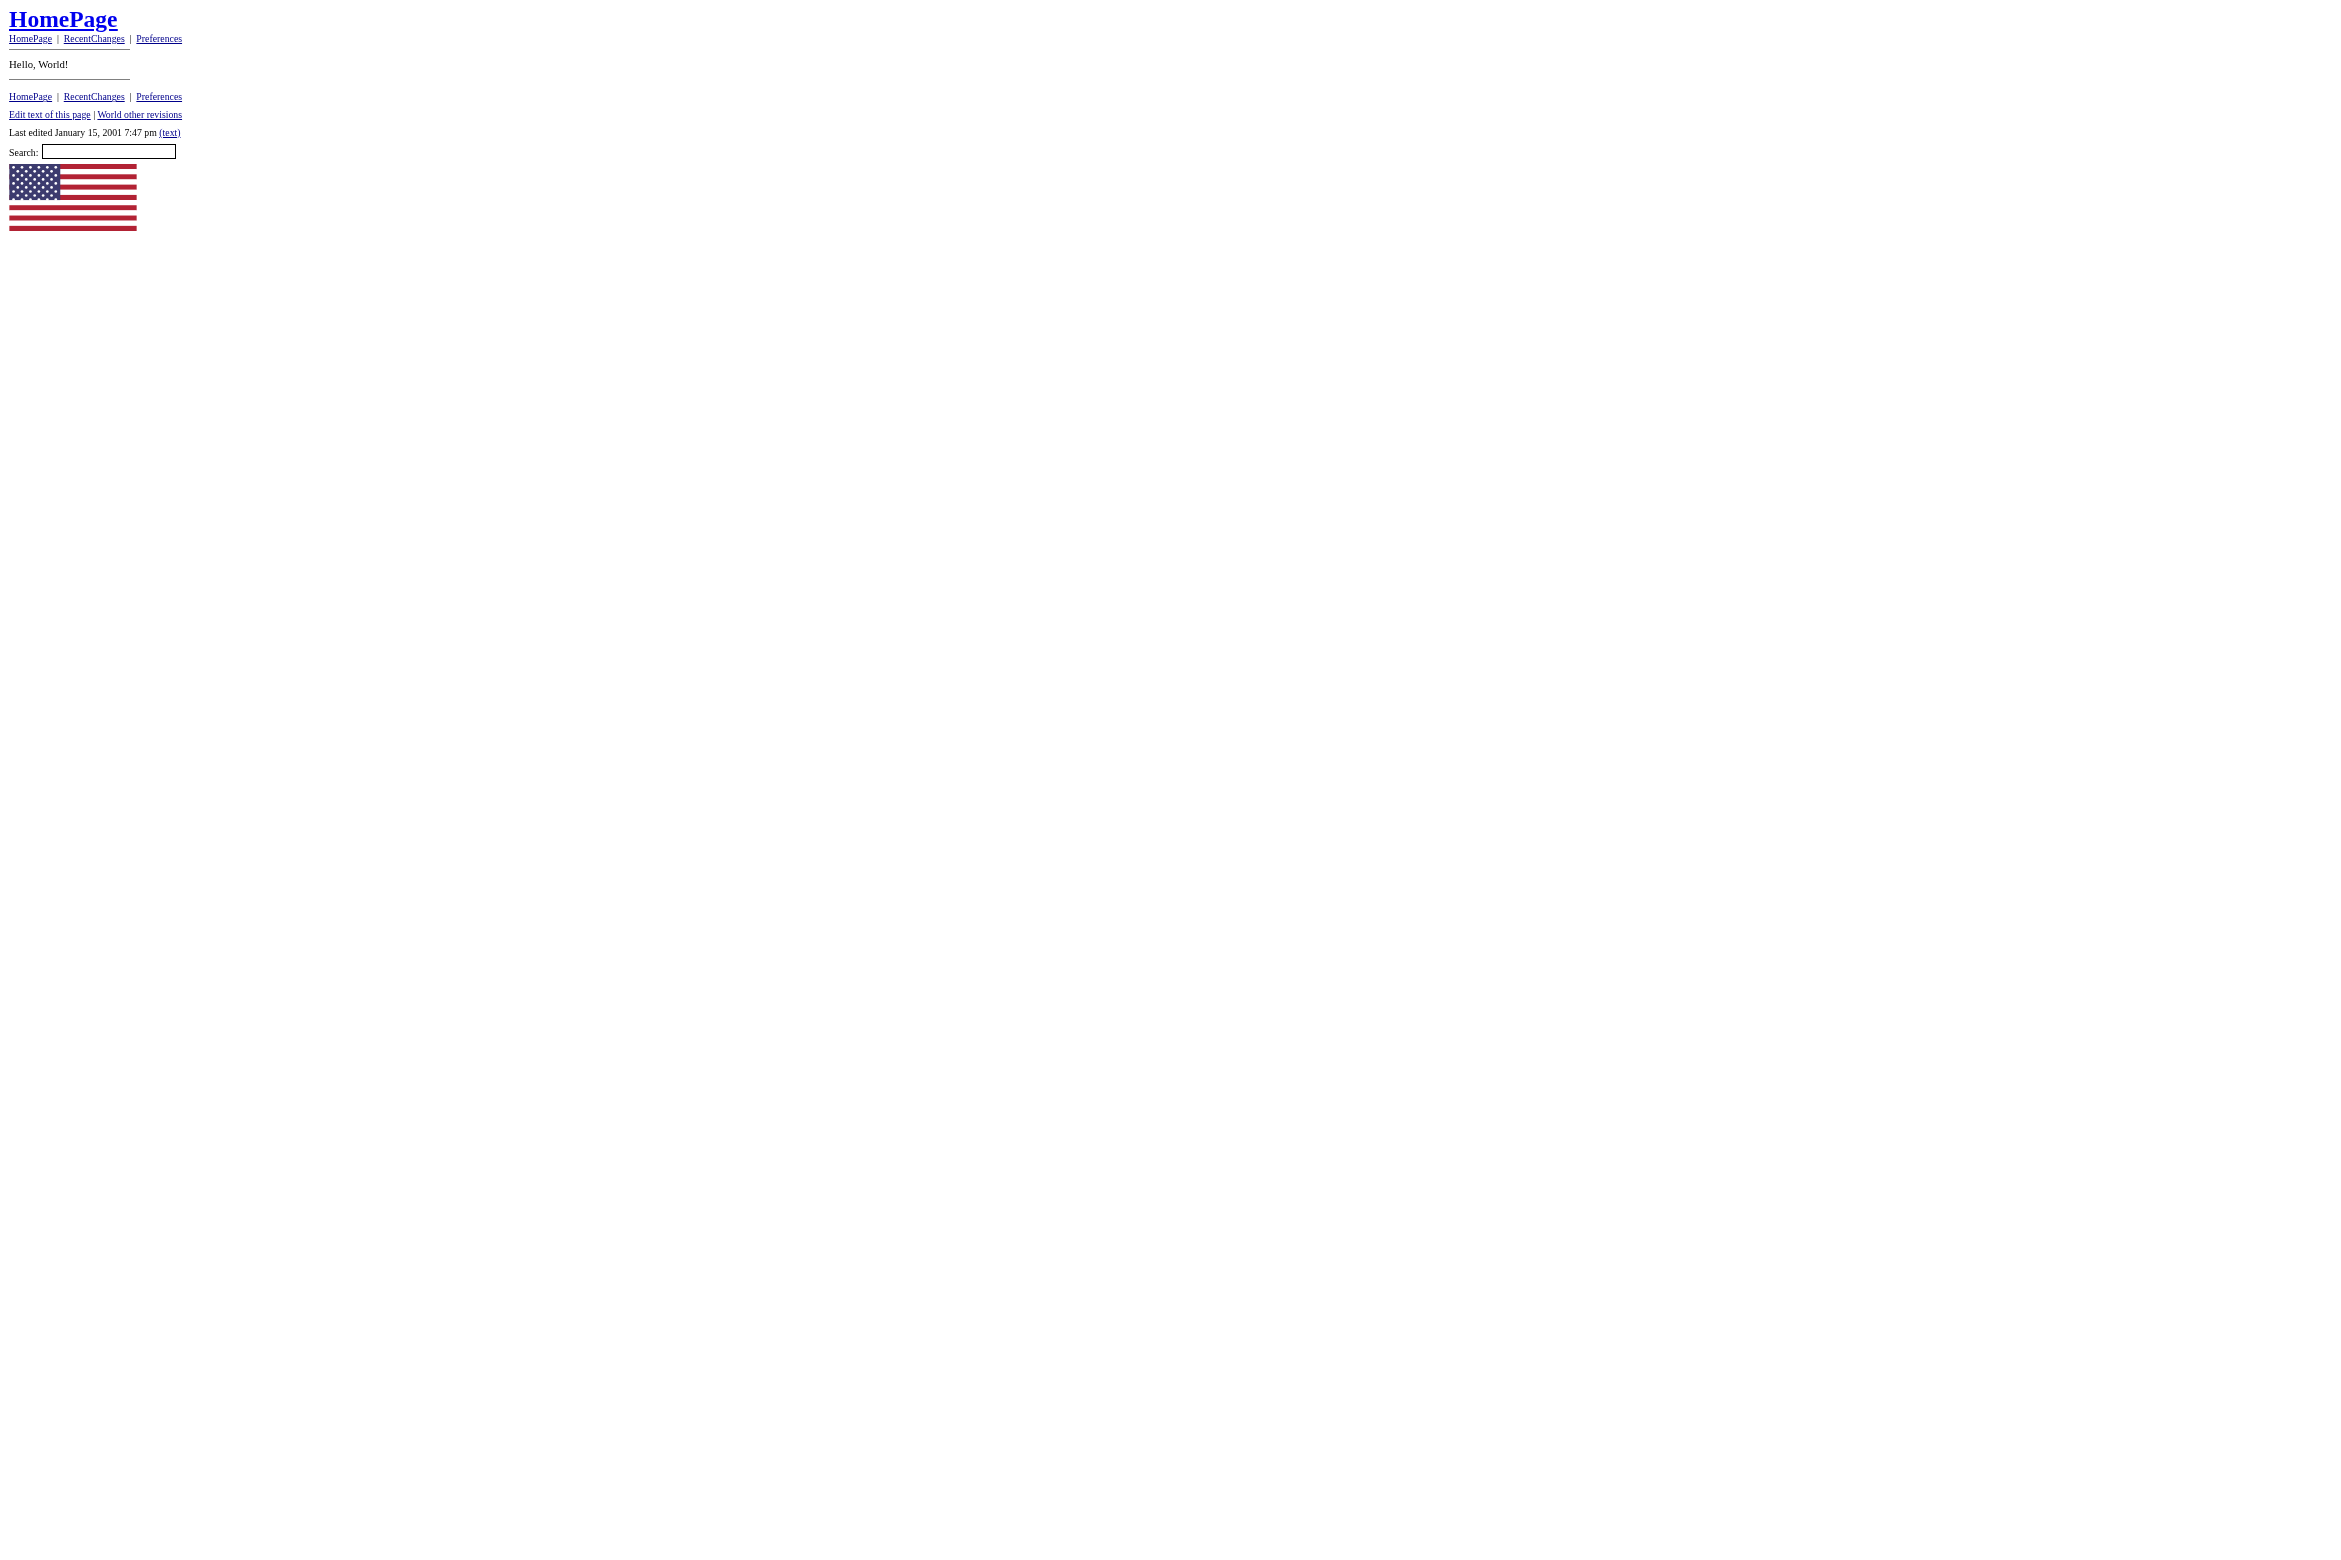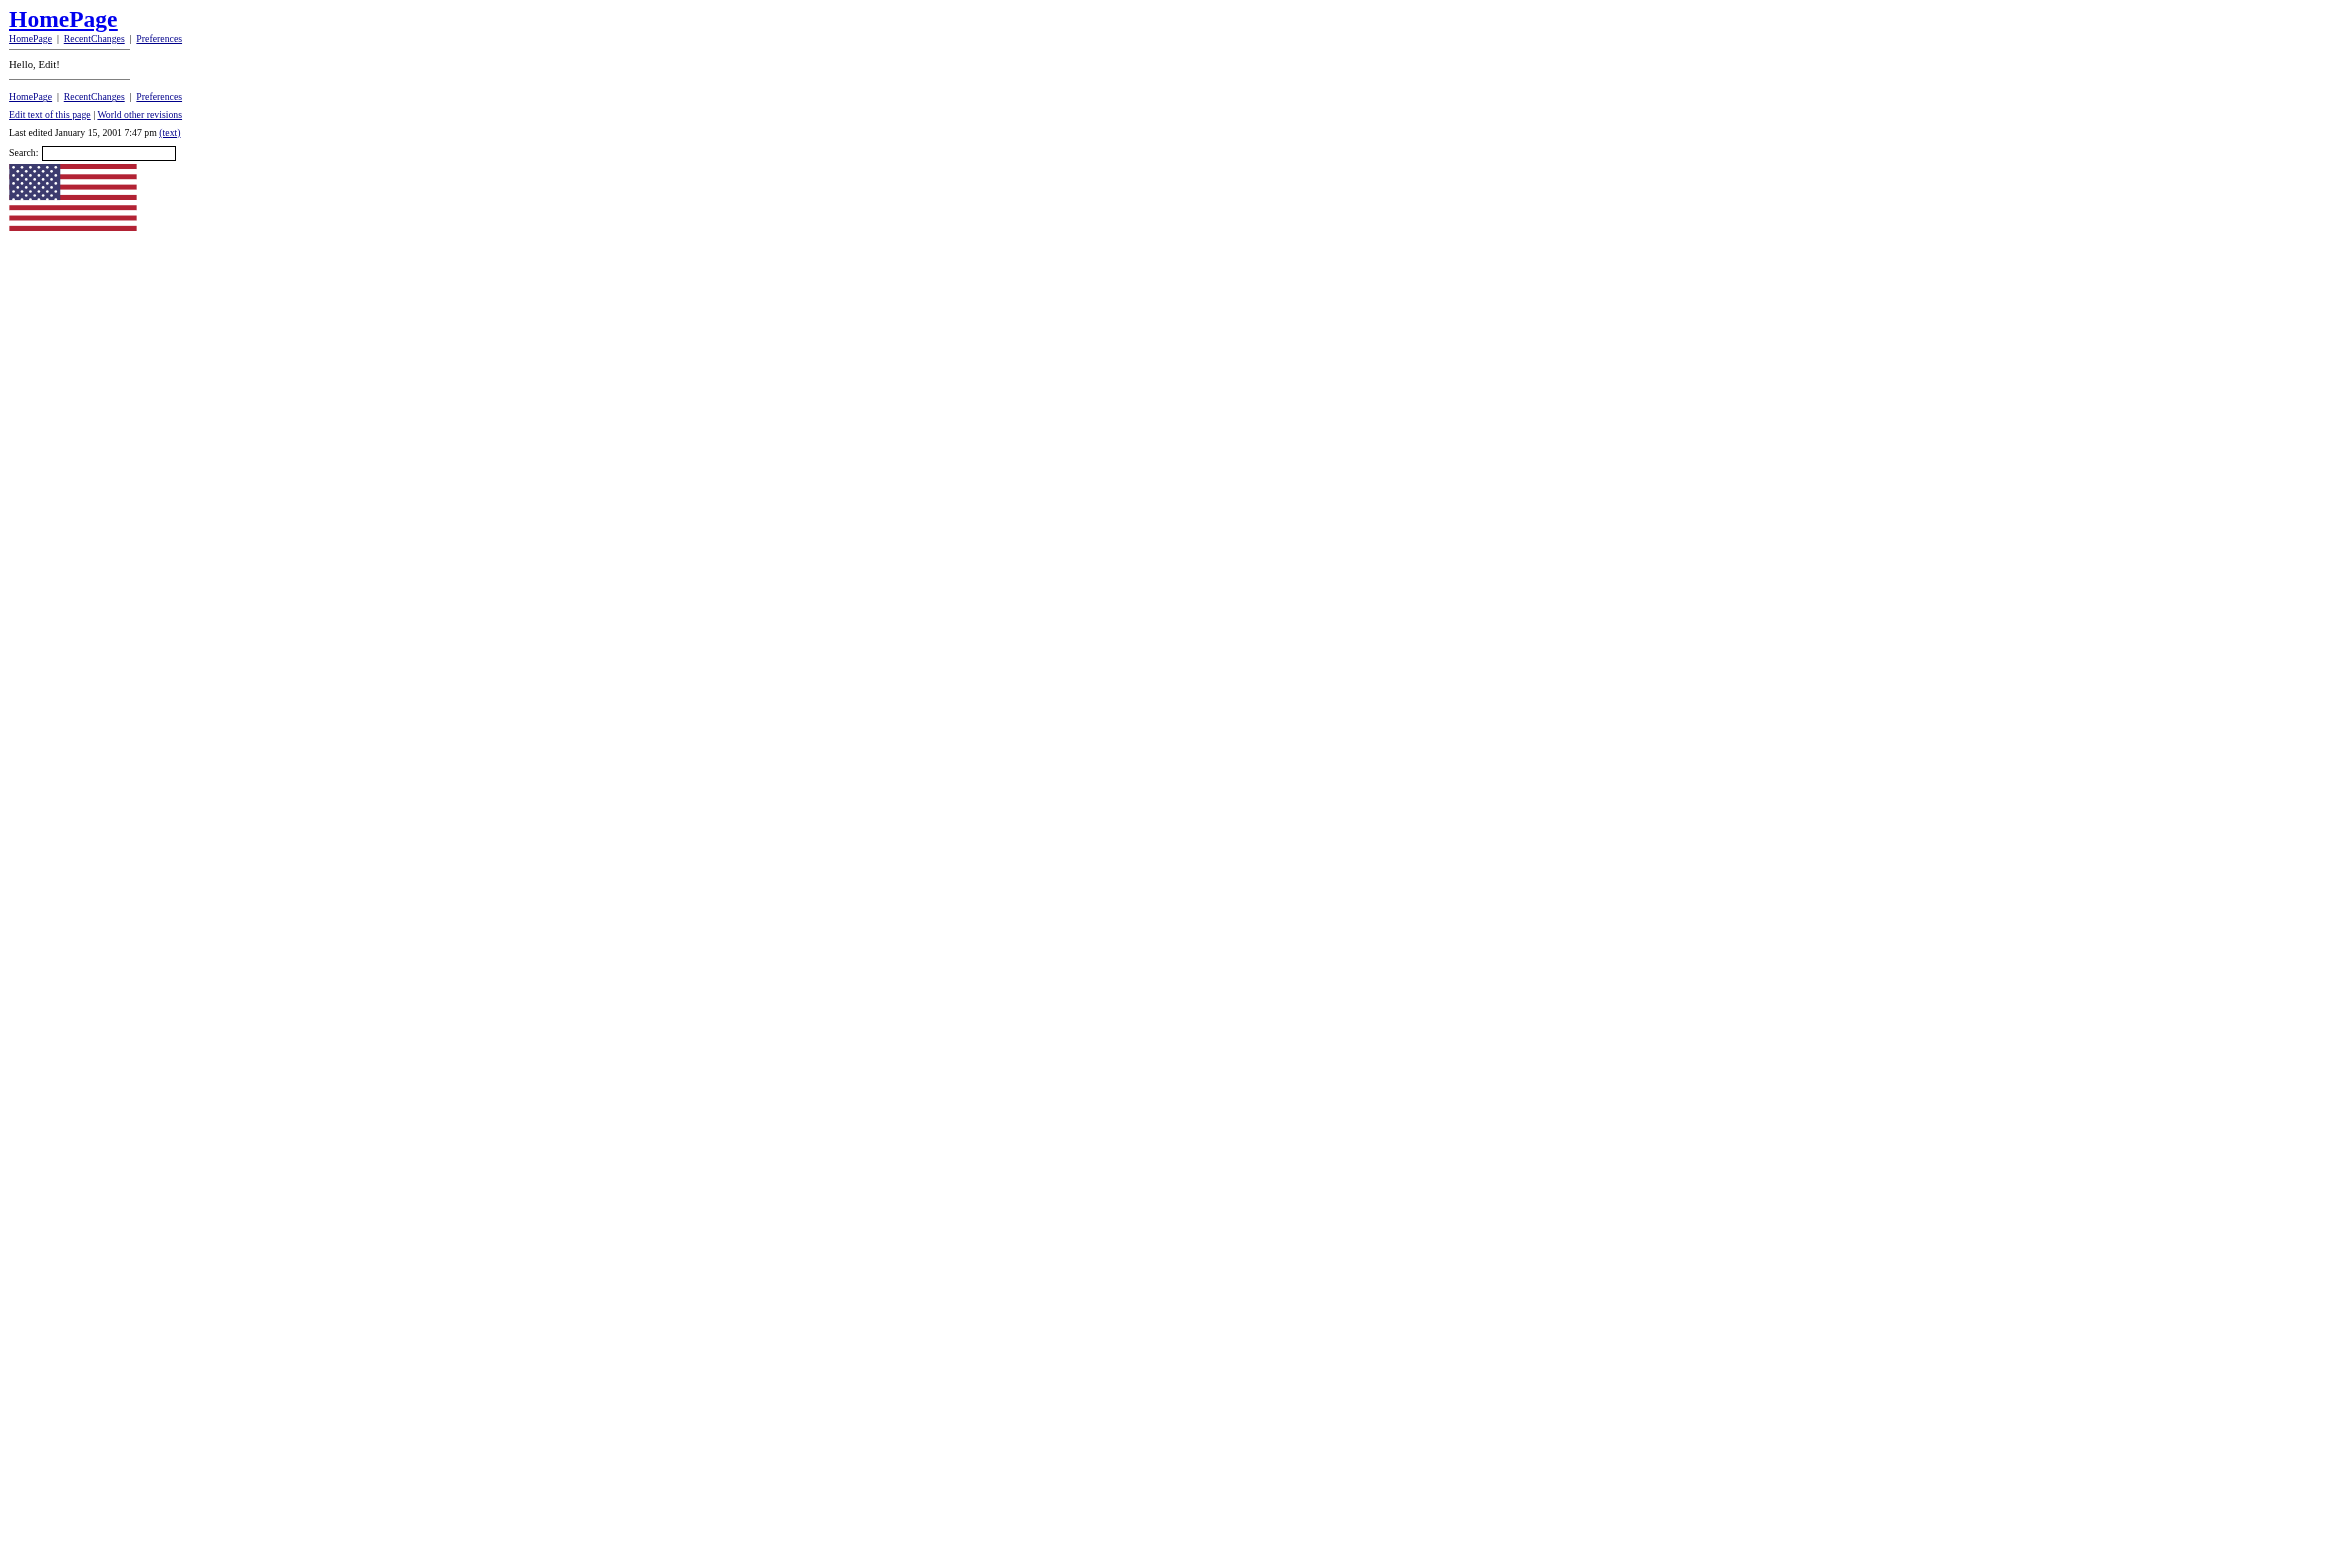--- a/index.html
+++ b/index.html
@@ -98,21 +98,21 @@
     }
 
     .last-edited {
       display: block;
       font-size: 1em;
       color: #000;
     }
 
     .search-line {
       display: flex;
-      align-items: flex-end;
+      align-items: flex-start;
       margin-top: 2.4px;
       font-size: 1em;
     }
 
     .search-label {
       margin-right: 3.7px;
     }
 
     .search-input {
       border: 0.6px solid #000;
@@ -135,21 +135,21 @@
         <a href="#">HomePage</a>
         <span class="separator">|</span>
         <a href="#">RecentChanges</a>
         <span class="separator">|</span>
         <a href="#">Preferences</a>
       </div>
 
       <hr class="divider">
 
       <div class="content-section">
-        <span>Hello, Edit!</span>
+        <span>Hello, World!</span>
       </div>
 
       <hr class="divider">
 
       <div class="bottom-nav">
         <span class="nav-line">
           <a href="#">HomePage</a>
           <span class="separator">|</span>
           <a href="#">RecentChanges</a>
           <span class="separator">|</span>

